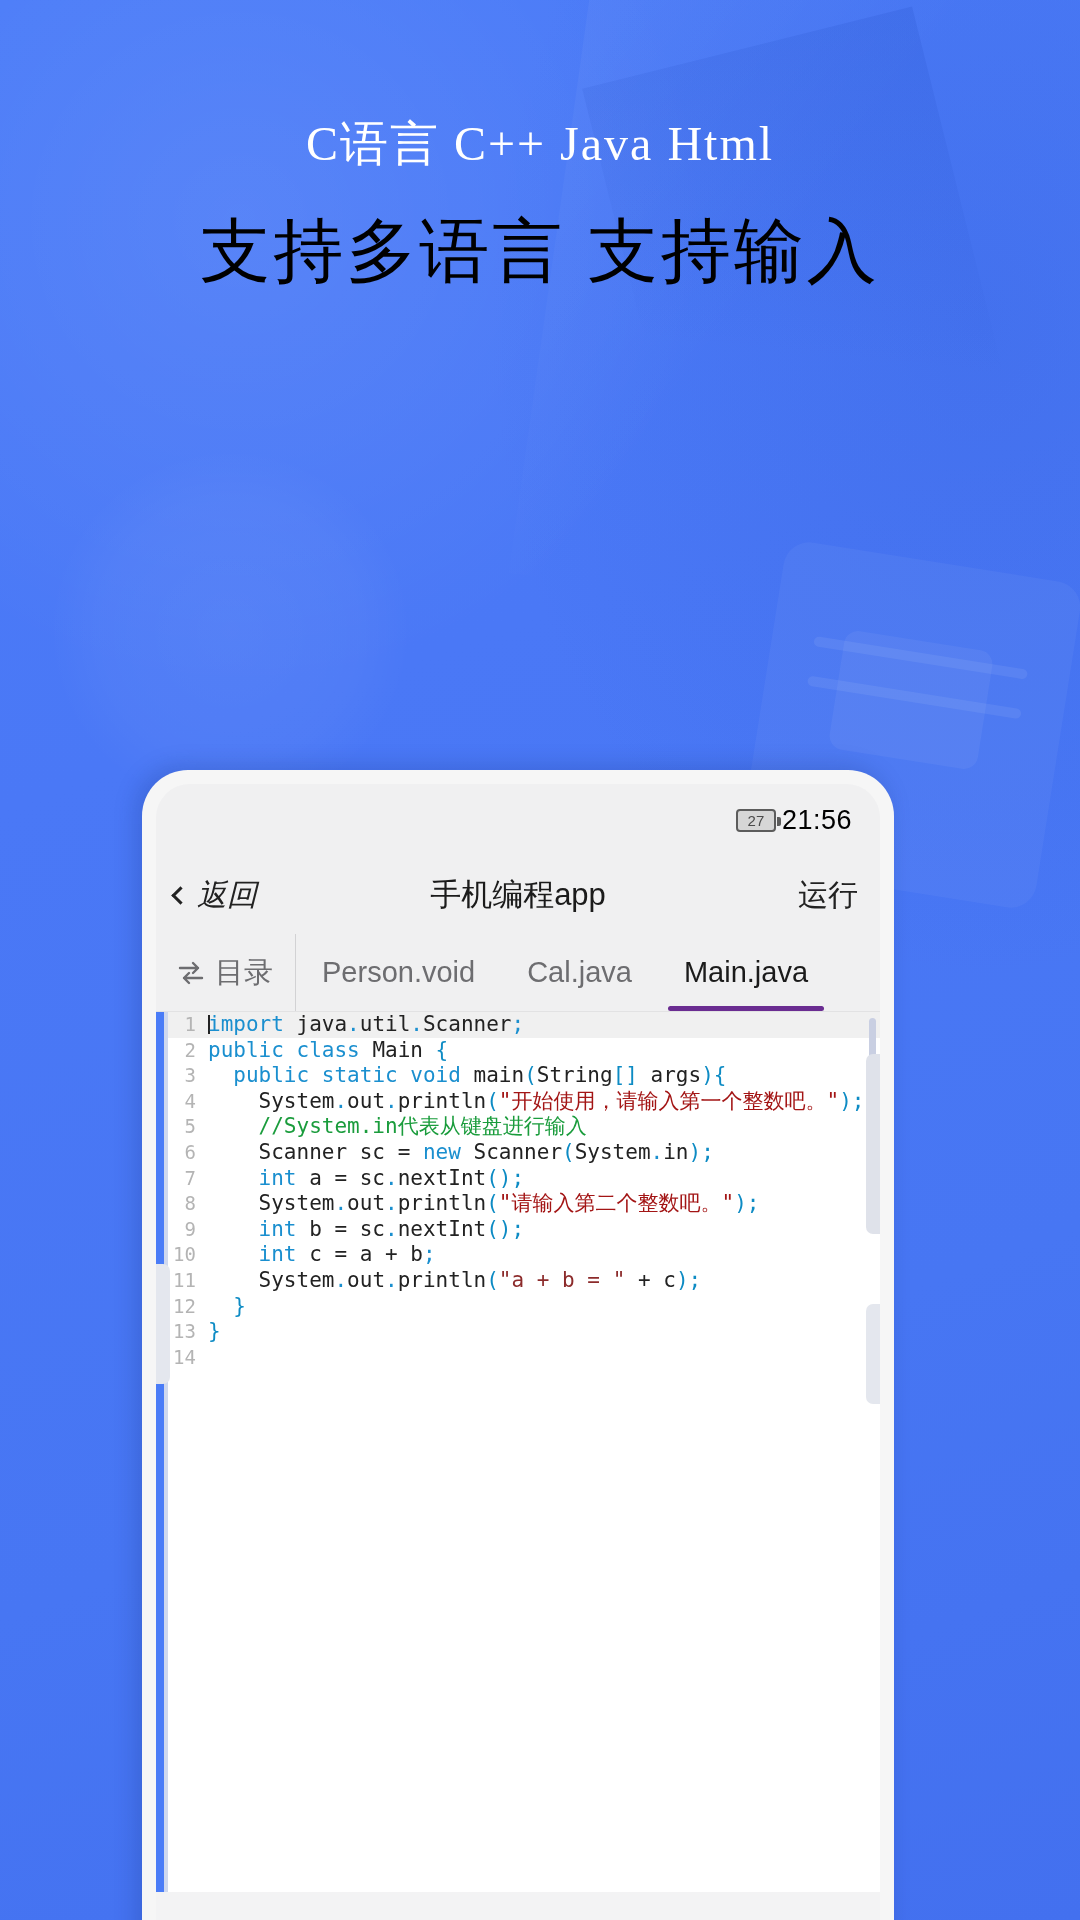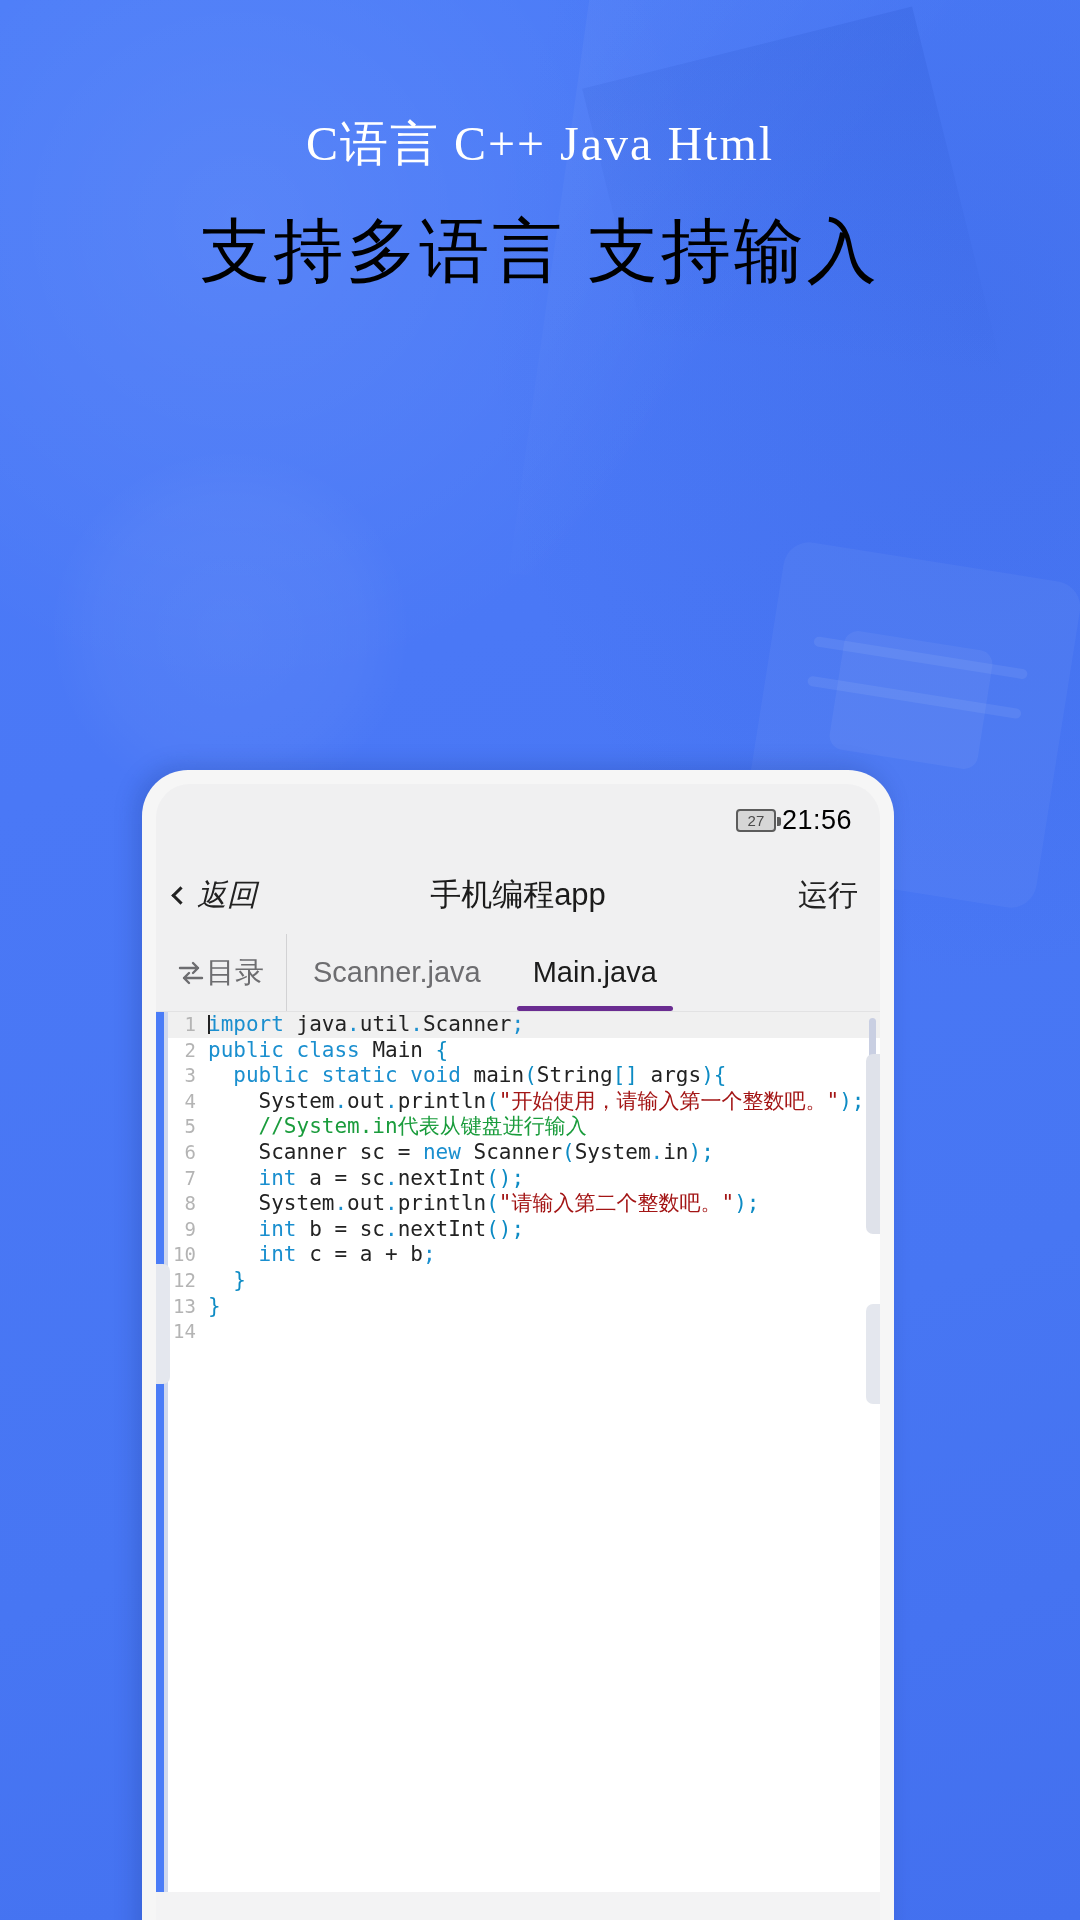--- a/index.html
+++ b/index.html
@@ -211,21 +211,21 @@
 
   
   #tab-bar {
     height: 78px;
     display: flex;
     align-items: stretch;
     background: #f0f0f1;
     border-bottom: 1px solid #e2e2e3;
   }
   #tab-dir {
-    display: flex; align-items: center; 
+    display: flex; align-items: center; gap: 9px;
     padding: 0 22px 0 20px;
     border-right: 1px solid #d2d2d4;
     color: #6d6d70;
     font-size: 29px;
   }
   .swap-icon { display: block; }
   .tab-file {
     display: flex; align-items: center;
     padding: 0 26px;
     font-size: 29px;
@@ -367,21 +367,22 @@
     <div id="tab-bar">
       <div id="tab-dir">
         <span>
           <svg class="swap-icon" width="30" height="26" viewBox="0 0 30 26" fill="none">
             <path d="M4 8 H22 M22 8 L17 3 M22 8 L17 13" stroke="#6d6d70" stroke-width="2.4" stroke-linecap="round" stroke-linejoin="round"></path>
             <path d="M26 18 H8 M8 18 L13 13 M8 18 L13 23" stroke="#6d6d70" stroke-width="2.4" stroke-linecap="round" stroke-linejoin="round"></path>
           </svg>
         </span>
         <span>目录</span>
       </div>
-      <div class="tab-file">Scanner.java</div>
+      <div class="tab-file">Person.void</div>
+      <div class="tab-file">Cal.java</div>
       <div class="tab-file active">Main.java</div>
     </div>
 
     <div id="code-area">
       <div id="gutter-rail"></div>
       <div id="gutter-rail-inner"></div>
       <div id="code-scroll"></div>
 
       <div class="code-line first">
         <span class="ln">1</span>
@@ -426,20 +427,24 @@
       <div class="code-line">
         <span class="ln">9</span>
         <span class="code-text"><span class="pln">    </span><span class="kw">int</span><span class="pln"> b = sc</span><span class="pun">.</span><span class="pln">nextInt</span><span class="brc">();</span></span>
       </div>
 
       <div class="code-line">
         <span class="ln">10</span>
         <span class="code-text"><span class="pln">    </span><span class="kw">int</span><span class="pln"> c = a + b</span><span class="pun">;</span></span>
       </div>
 
+      <div class="code-line">
+        <span class="ln">11</span>
+        <span class="code-text"><span class="pln">    System</span><span class="pun">.</span><span class="pln">out</span><span class="pun">.</span><span class="pln">println</span><span class="brc">(</span><span class="strb">"a + b = "</span><span class="pln"> + c</span><span class="brc">);</span></span>
+      </div>
 
       <div class="code-line">
         <span class="ln">12</span>
         <span class="code-text"><span class="pln">  </span><span class="brc">}</span></span>
       </div>
 
       <div class="code-line">
         <span class="ln">13</span>
         <span class="code-text"><span class="brc">}</span></span>
       </div>

